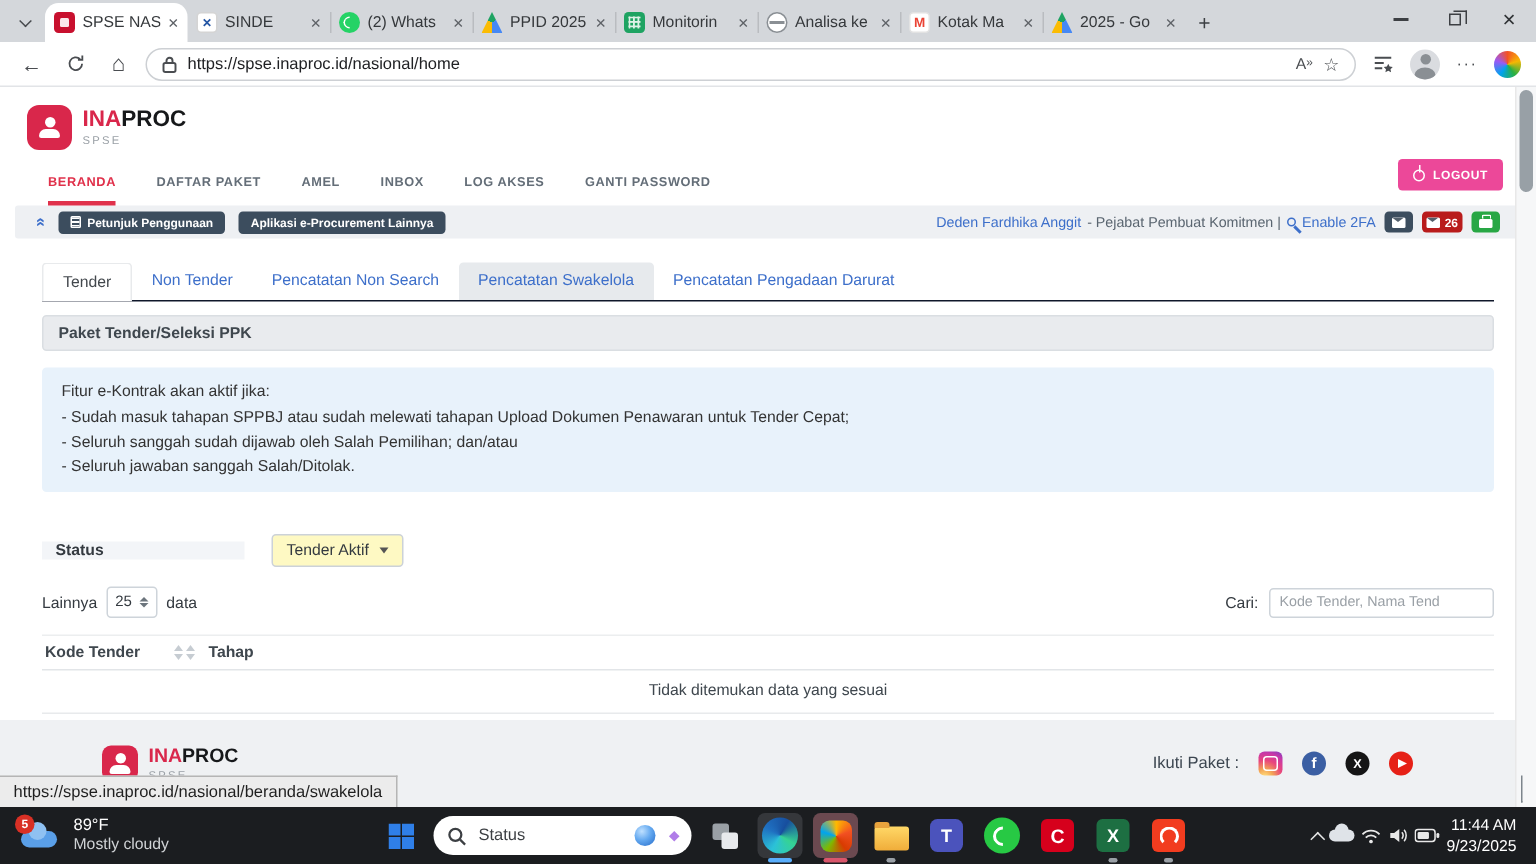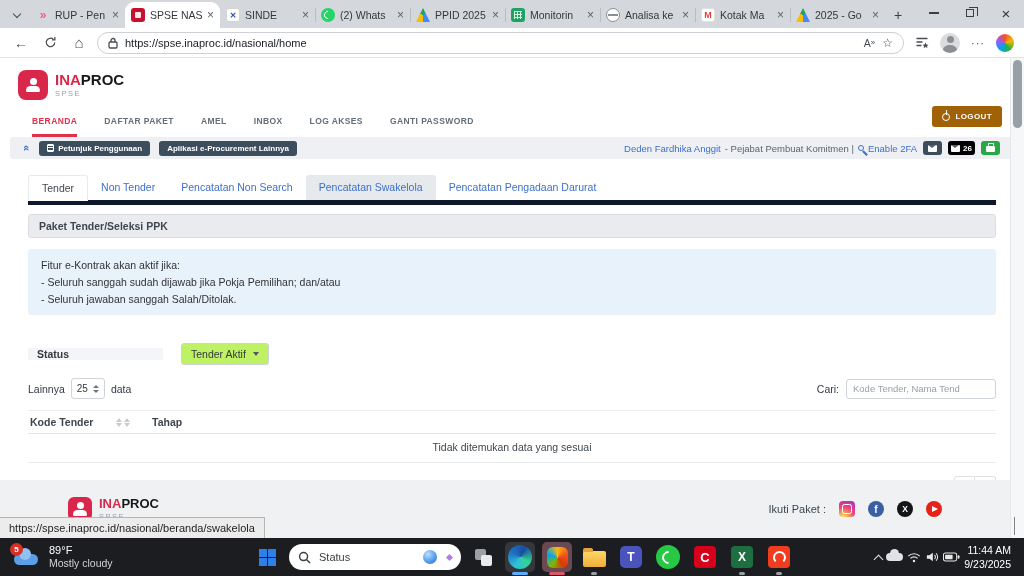--- a/index.html
+++ b/index.html
@@ -58,56 +58,56 @@
 .brand{display:flex;align-items:center;gap:7px}
 .brandmark{width:30px;height:30px;border-radius:8px;background:#d9274b;display:flex;align-items:center;justify-content:center;flex:none}
 .brandmark.small{width:24px;height:24px;border-radius:6px}
 .brandtext .row1{font-size:15px;font-weight:bold;line-height:1}
 .brandtext .ina{color:#d9274b}.brandtext .proc{color:#16181a}
 .brandtext .sub{font-size:7.5px;color:#9aa0a6;letter-spacing:1.5px;margin-top:2px}
 .sitefooter .brandtext .row1{font-size:13px}
 .navrow{display:flex;gap:27px;margin:16px 0 0 14px;font-size:8.5px;font-weight:bold;letter-spacing:.4px;color:#646e78}
 .nav-item{padding-bottom:8px;border-bottom:3px solid transparent}
 .nav-item.active{color:#e0314b;border-bottom-color:#e0314b}
-.logout{position:absolute;right:22px;top:48px;background:#a16207;color:#fff;font-size:8px;font-weight:bold;letter-spacing:.4px;border:none;border-radius:3px;padding:6px 10px;display:flex;gap:5px;align-items:center;font-family:inherit}
+.logout{position:absolute;right:22px;top:48px;background:#ec4899;color:#fff;font-size:8px;font-weight:bold;letter-spacing:.4px;border:none;border-radius:3px;padding:6px 10px;display:flex;gap:5px;align-items:center;font-family:inherit}
 .infobar{margin:0 10px;background:#eef0f3;border-radius:2px;height:22px;display:flex;align-items:center;padding:0 14px;gap:9px;font-size:9.5px}
 .dblchev{color:#3d6fca;font-weight:bold;font-size:11px;display:inline-block;transform:rotate(90deg)}
 .dblchev::before{content:"«"}
 .qbadge{background:#3c4d5e;color:#fff;font-size:8px;font-weight:bold;padding:3px 8px;border-radius:3px;display:flex;align-items:center;gap:4px}
 .bookicon{width:7px;height:8px;background:linear-gradient(#fff 60%,#fff 60%);position:relative;background:repeating-linear-gradient(#fff 0 1px,#3c4d5e 1px 2.5px);border:1px solid #fff;border-radius:1px}
 .userarea{margin-left:auto;display:flex;align-items:center;gap:4px;color:#5a6570}
 .userarea a{color:#3d6fca;text-decoration:none}
 .mailbadge{height:14px;min-width:19px;border-radius:3px;display:flex;align-items:center;justify-content:center;gap:3px;padding:0 3px;color:#fff;font-size:8px;font-weight:bold;margin-left:2px}
-.mb-navy{background:#3c4d5e}.mb-red{background:#000000}.mb-green{background:#28a745}
+.mb-navy{background:#3c4d5e}.mb-red{background:#b91c1c}.mb-green{background:#28a745}
 .env{width:9px;height:7px;background:#fff;border-radius:1px;position:relative;overflow:hidden}
 .env::after{content:"";position:absolute;top:0;left:0;border-left:4.5px solid transparent;border-right:4.5px solid transparent;border-top:3.5px solid rgba(40,55,70,.8)}
 .brief{width:9px;height:6.5px;background:#fff;border-radius:1px;position:relative;margin-top:2px}
 .brief::before{content:"";position:absolute;top:-2.5px;left:2px;width:4px;height:2px;border:1px solid #fff;border-bottom:none;border-radius:1px}
 
 .main{padding:16px 28px 0}
-.ptabs{display:flex;font-size:10.5px;border-bottom:5px solid #0f172a}
+.ptabs{display:flex;font-size:10.5px;border-bottom:1px solid #0f172a}
 .ptab{padding:6px 13px;color:#3d6fca;border-radius:3px 3px 0 0;white-space:nowrap}
 .ptab.active{background:#fff;border:1px solid #e8eaec;border-bottom:1px solid #fff;margin-bottom:-1px;color:#43484d}
 .ptab.hovered{background:#e7eaed}
 .panelhead{margin-top:9px;background:#e9ebee;border:1px solid #dadee2;border-radius:3px;padding:5px 10px;font-size:10.5px;font-weight:bold;color:#3f474e}
 .notice{margin-top:11px;background:#e8f2fb;border-radius:3px;padding:8px 13px;font-size:10.5px;color:#333;line-height:1.6}
 .statusrow{margin-top:26px;display:flex;align-items:center;height:26px}
 .statuscell{width:135px;background:#f3f5f8;display:flex;align-items:center;padding:0 9px;font-size:10.5px;font-weight:bold;color:#343a40}
-.filterbtn{margin-left:18px;align-self:center;border:1px solid #ccd2d8;background:#bef264;border-radius:3px;font-size:10.5px;color:#343a40;padding:4px 9px;display:flex;gap:7px;align-items:center;font-family:inherit}
+.filterbtn{margin-left:18px;align-self:center;border:1px solid #ccd2d8;background:#fef9c3;border-radius:3px;font-size:10.5px;color:#343a40;padding:4px 9px;display:flex;gap:7px;align-items:center;font-family:inherit}
 .caret{width:0;height:0;border-left:3.5px solid transparent;border-right:3.5px solid transparent;border-top:4px solid #555}
 .listctl{margin-top:11px;display:flex;align-items:center;font-size:10.5px;color:#343a40;gap:6px}
 .sizebox{border:1px solid #ced4da;border-radius:3px;padding:4px 5px;display:flex;align-items:center;gap:5px;font-size:10px}
 .spin{display:inline-flex;flex-direction:column;gap:1.5px}
 .spin i{width:0;height:0;border-left:3px solid transparent;border-right:3px solid transparent}
 .spin .u{border-bottom:3.5px solid #6c757d}.spin .d{border-top:3.5px solid #6c757d}
 .searchwrap{margin-left:auto;display:flex;align-items:center;gap:7px;color:#343a40}
 .searchwrap input{width:150px;height:20px;border:1px solid #ced4da;border-radius:3px;font-size:9.5px;padding:0 6px;font-family:inherit;color:#333}
 .searchwrap input::placeholder{color:#9aa0a6}
 .thead{margin-top:11px;display:flex;align-items:center;border-top:1px solid #eceeef;border-bottom:1px solid #e2e5e8;padding:5px 2px;font-size:10.5px;font-weight:bold;color:#3f474e}
-.th1{width:84px}.th2{flex:1;margin-left:9px}.th3{width:318px;margin-left:22px}
+.th1{width:84px}.th2{flex:1;margin-left:9px}.th3{width:318px;margin-left:9px}
 .sorticon{display:inline-flex;flex-direction:column;gap:1.5px;margin:0 0 0 2px}
 .sorticon i{width:0;height:0;border-left:3px solid transparent;border-right:3px solid transparent}
 .sorticon .u{border-bottom:4px solid #c6ccd2}.sorticon .d{border-top:4px solid #c6ccd2}
 .emptyrow{text-align:center;padding:7px 0 9px;border-bottom:1px solid #e8eaec;color:#3f474e;font-size:10.5px}
 .rangerow{margin-top:13px;display:flex;align-items:center;font-size:10.5px;color:#343a40}
 .pager{margin-left:auto;display:flex}
 .pagebtn{width:21px;height:20px;border:1px solid #dee2e6;display:flex;align-items:center;justify-content:center;color:#9aa3ab;font-size:11px;background:#fff}
 .pagebtn.prev{border-radius:3px 0 0 3px}.pagebtn.next{border-radius:0 3px 3px 0;border-left:none}
 .pagebtn.prev::before{content:"‹"}.pagebtn.next::before{content:"›"}
 .sitefooter{position:absolute;left:0;right:14px;bottom:0;height:58px;background:#eff1f3;display:flex;align-items:center;padding:0 68px}
@@ -183,25 +183,20 @@
 </head>
 <body>
 
 <div class="screen">
 
   <div class="tabbar">
     <div class="tabsearch">
         <span class="chev"></span>
       </div>
 
-    <div class="tab">
-      <span class="fav fav-rup"></span>
-      <span class="tab-label">RUP - Pen</span>
-      <span class="tab-close"></span>
-    </div>
     <div class="tab active">
       <span class="fav fav-spse"></span>
       <span class="tab-label">SPSE NAS</span>
       <span class="tab-close"></span>
     </div>
     <div class="tab">
       <span class="fav fav-sinde"></span>
       <span class="tab-label">SINDE</span>
       <span class="tab-close"></span>
     </div>
@@ -338,21 +333,22 @@
         <div class="ptab">Non Tender</div>
         <div class="ptab">Pencatatan Non Search</div>
         <div class="ptab hovered">Pencatatan Swakelola</div>
         <div class="ptab">Pencatatan Pengadaan Darurat</div>
       </div>
 
       <div class="panelhead">Paket Tender/Seleksi PPK</div>
 
       <div class="notice">
         <div>Fitur e-Kontrak akan aktif jika:</div>
-        <div>- Seluruh sanggah sudah dijawab jika Pokja Pemilihan; dan/atau</div>
+        <div>- Sudah masuk tahapan SPPBJ atau sudah melewati tahapan Upload Dokumen Penawaran untuk Tender Cepat;</div>
+        <div>- Seluruh sanggah sudah dijawab oleh Salah Pemilihan; dan/atau</div>
         <div>- Seluruh jawaban sanggah Salah/Ditolak.</div>
       </div>
 
       <div class="statusrow">
         <div class="statuscell">Status</div>
         <button class="filterbtn">
           <span>Tender Aktif</span>
           <span class="caret"></span>
         </button>
       </div>

